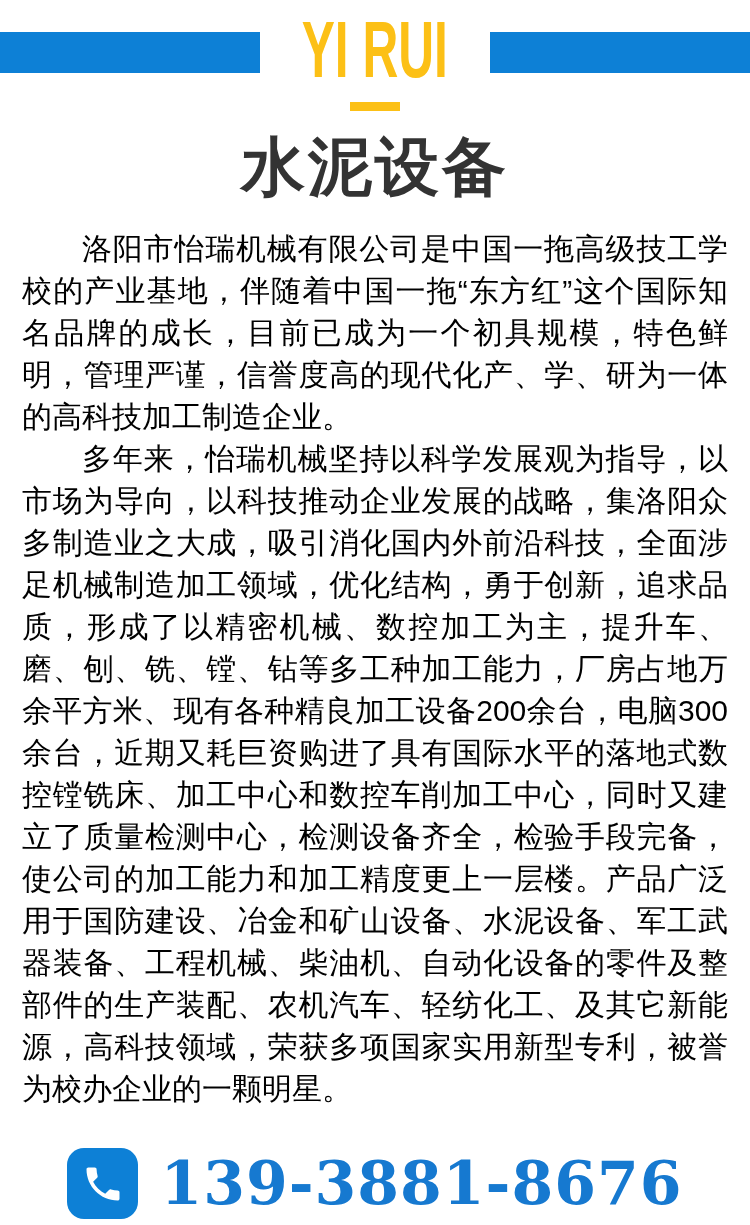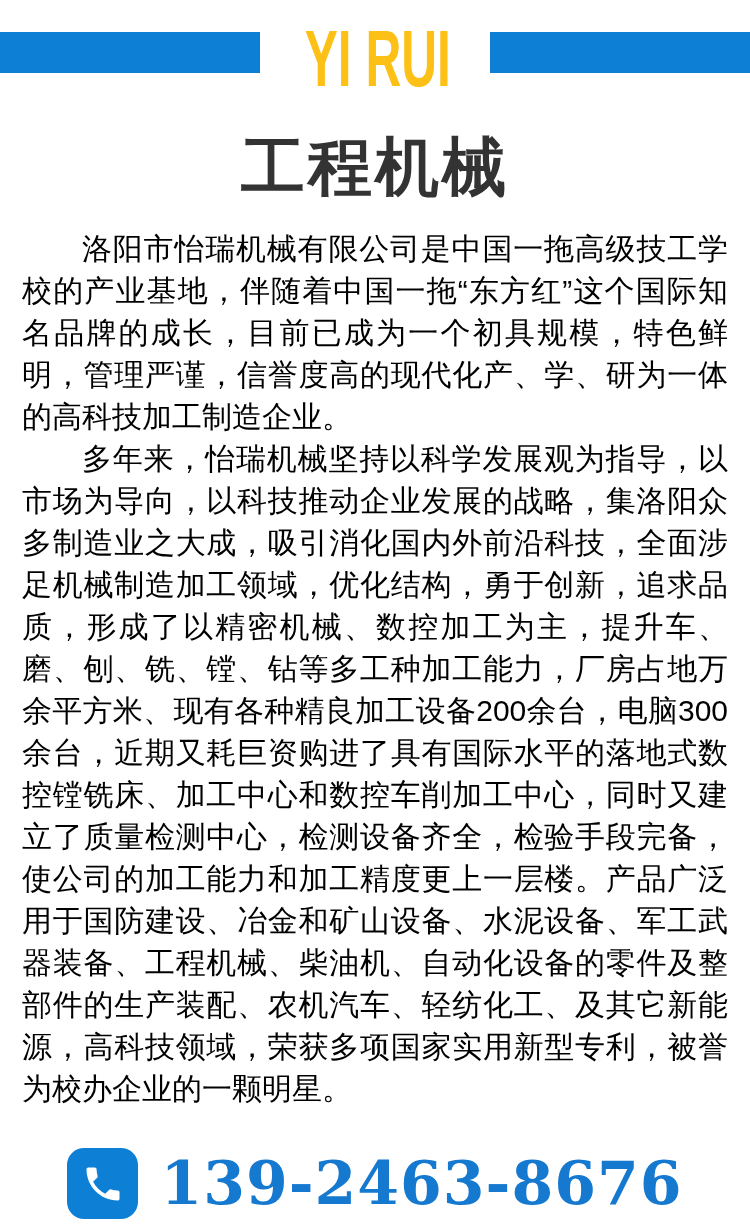--- a/index.html
+++ b/index.html
@@ -16,21 +16,21 @@
 
   
   .header { position: relative; height: 120px; }
   .blue-bar {
     position: absolute; top: 32px; left: 0; right: 0; height: 41px;
     background: #0d80d6;
   }
   .logo-box {
     position: absolute; top: 0; left: 50%; transform: translateX(-50%);
     width: 230px; height: 118px; background: #ffffff;
-    display: flex; flex-direction: row; align-items: center;
+    display: flex; flex-direction: column; align-items: center;
   }
   .logo-text {
     font-size: 80px; font-weight: bold; color: #fcc016;
     line-height: 100px; white-space: nowrap;
     transform: scaleX(0.62); transform-origin: 50% 50%;
     letter-spacing: 0px;
   }
   .logo-dash { width: 50px; height: 9px; background: #fcc016; margin-top: 2px; }
 
   
@@ -79,29 +79,29 @@
 <div class="page">
 
   <div class="header">
     <div class="blue-bar"></div>
     <div class="logo-box">
       <div class="logo-text">YI RUI</div>
       <div class="logo-dash"></div>
     </div>
   </div>
 
-  <h1 class="page-title">工程机械</h1>
+  <h1 class="page-title">水泥设备</h1>
 
   <div class="content">
     <p>洛阳市怡瑞机械有限公司是中国一拖高级技工学校的产业基地，伴随着中国一拖“东方红”这个国际知名品牌的成长，目前已成为一个初具规模，特色鲜明，管理严谨，信誉度高的现代化产、学、研为一体的高科技加工制造企业。</p>
     <p>多年来，怡瑞机械坚持以科学发展观为指导，以市场为导向，以科技推动企业发展的战略，集洛阳众多制造业之大成，吸引消化国内外前沿科技，全面涉足机械制造加工领域，优化结构，勇于创新，追求品质，形成了以精密机械、数控加工为主，提升车、磨、刨、铣、镗、钻等多工种加工能力，厂房占地万余平方米、现有各种精良加工设备200余台，电脑300余台，近期又耗巨资购进了具有国际水平的落地式数控镗铣床、加工中心和数控车削加工中心，同时又建立了质量检测中心，检测设备齐全，检验手段完备，使公司的加工能力和加工精度更上一层楼。产品广泛用于国防建设、冶金和矿山设备、水泥设备、军工武器装备、工程机械、柴油机、自动化设备的零件及整部件的生产装配、农机汽车、轻纺化工、及其它新能源，高科技领域，荣获多项国家实用新型专利，被誉为校办企业的一颗明星。</p>
   </div>
 
   <div class="phone-row">
     <div class="phone-badge">
       <svg viewBox="0 0 24 24" aria-hidden="true">
         <path fill="#ffffff" d="M6.62 10.79c1.44 2.83 3.76 5.14 6.59 6.59l2.2-2.2c.27-.27.67-.36 1.02-.24 1.12.37 2.33.57 3.57.57.55 0 1 .45 1 1V20c0 .55-.45 1-1 1-9.39 0-17-7.61-17-17 0-.55.45-1 1-1h3.5c.55 0 1 .45 1 1 0 1.25.2 2.45.57 3.57.11.35.03.74-.25 1.02l-2.2 2.2z"></path>
       </svg>
     </div>
-    <div class="phone-number">139-2463-8676</div>
+    <div class="phone-number">139-3881-8676</div>
   </div>
 
 </div>
 
 </body></html>

